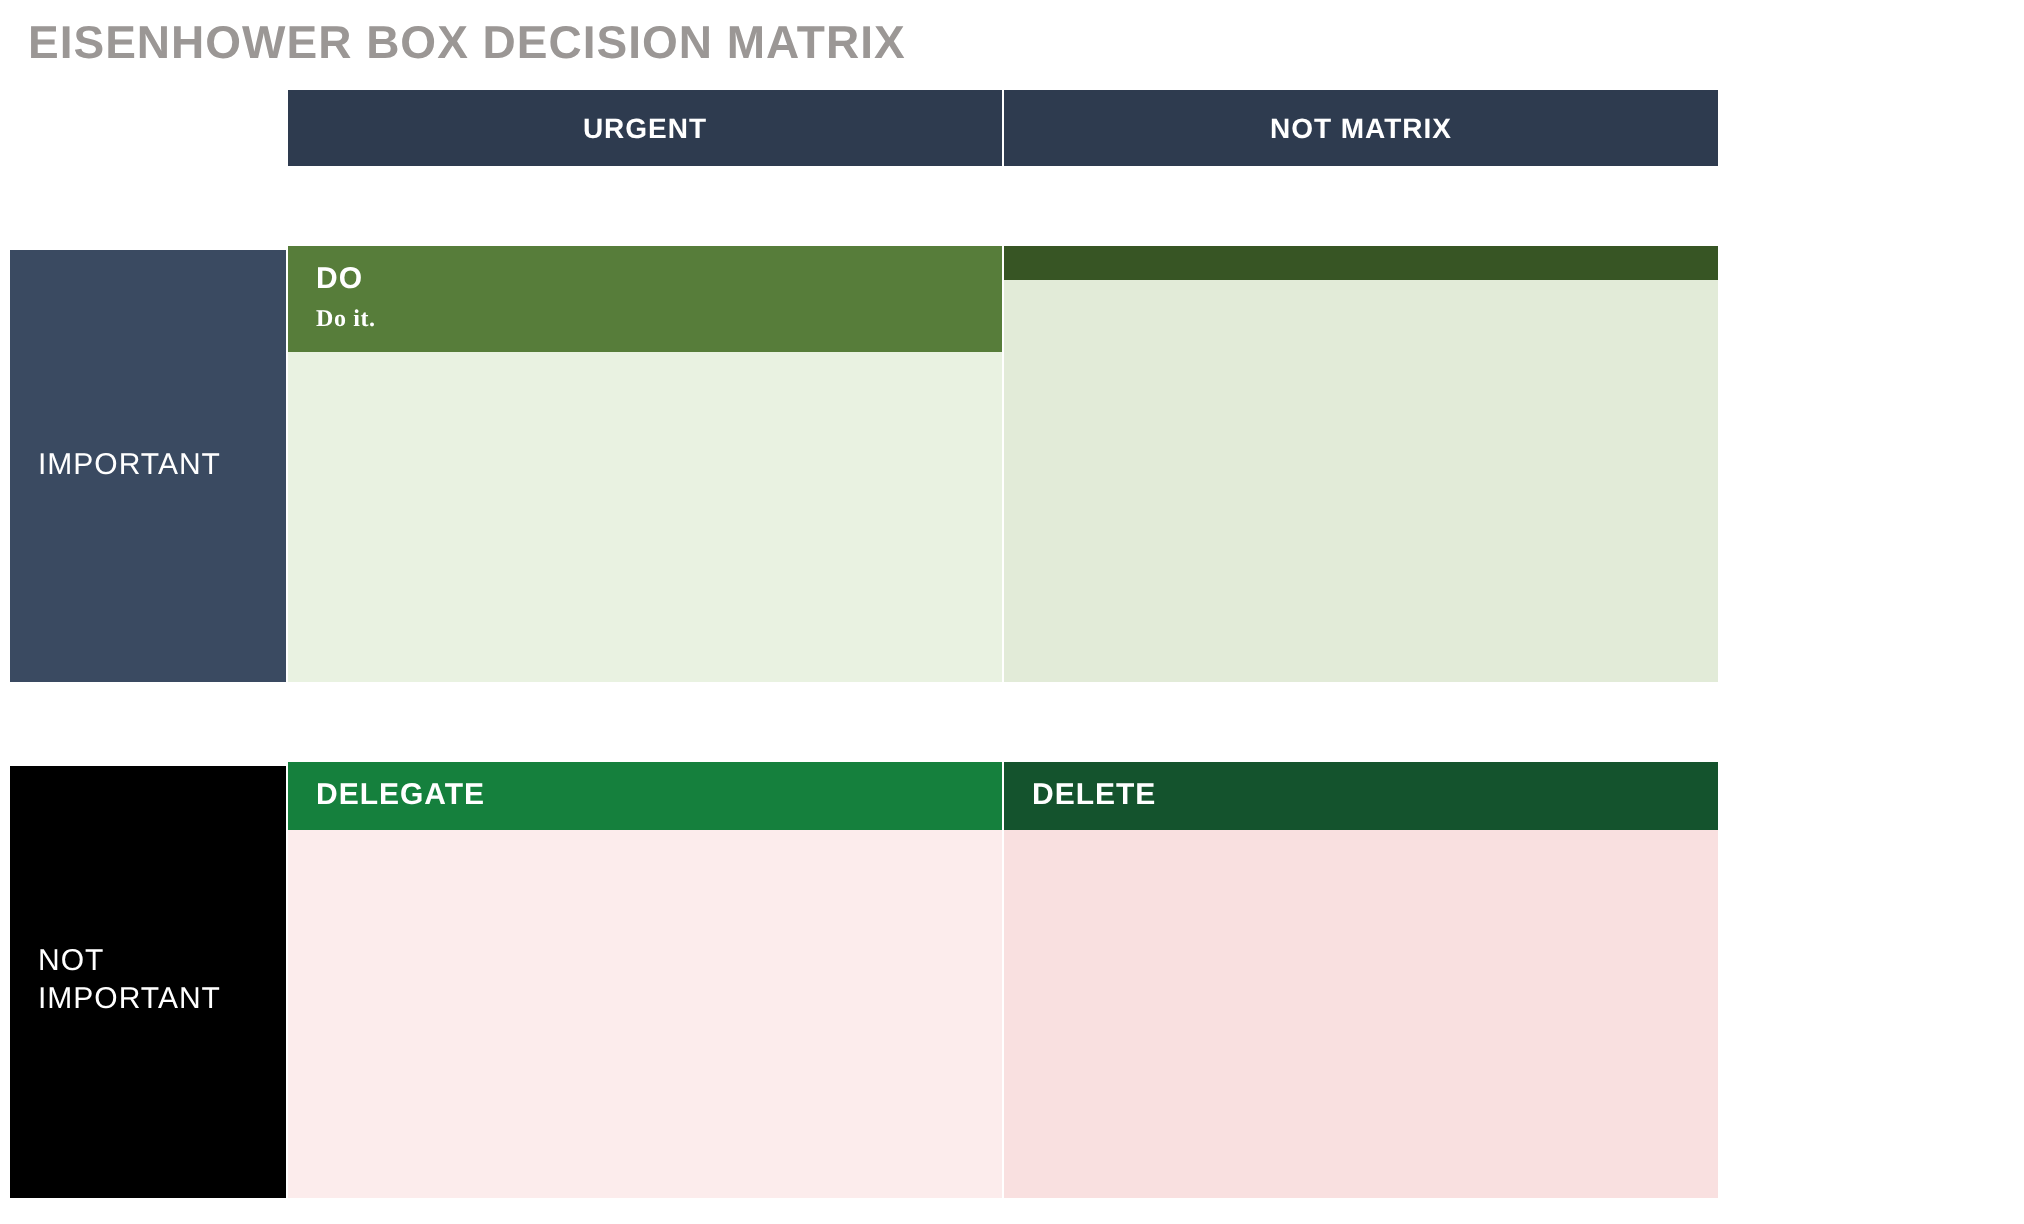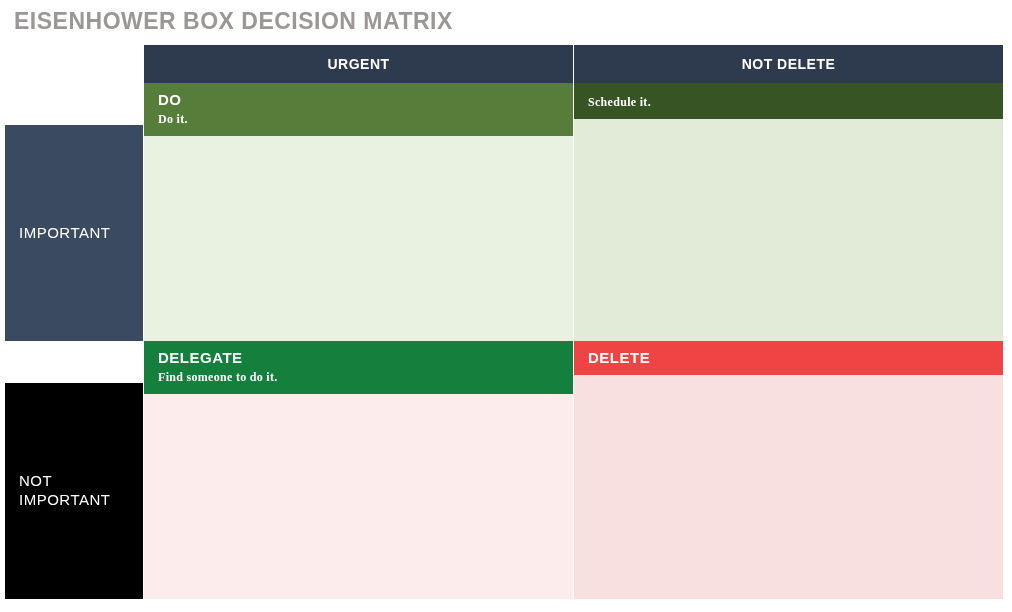--- a/index.html
+++ b/index.html
@@ -14,21 +14,21 @@
     font-size: 23px;
     font-weight: bold;
     letter-spacing: 0.5px;
     color: #9b9795;
     padding: 8px 0 10px 14px;
   }
   .matrix {
     display: grid;
     grid-template-columns: 138px 1fr 1fr;
     grid-template-rows: 38px 1fr 1fr;
-    width: 998px;
+    width: 854px;
     height: 554px;
     margin: 0 0 0 5px;
   }
   
   .corner {
     background: #ffffff;
   }
   .col-head {
     background: #2e3b4f;
     color: #ffffff;
@@ -51,20 +51,21 @@
     padding-left: 14px;
     line-height: 1.25;
     margin-top: 42px;
   }
   .row-head.important { background: #3a4a61; }
   .row-head.not-important { background: #000000; }
   .cell {
     display: flex;
     flex-direction: column;
     border-left: 1px solid #ffffff;
+    margin-top: 40px;
   }
   .cell-head {
     color: #ffffff;
     padding: 8px 14px 9px 14px;
   }
   .cell-head .title {
     font-size: 15px;
     font-weight: bold;
     letter-spacing: 0.5px;
   }
@@ -78,57 +79,55 @@
   .cell-body {
     flex: 1;
   }
   
   .do    .cell-head { background: #577d3a; }
   .do    .cell-body { background: #e9f2e1; }
   .decide .cell-head { background: #375524; }
   .decide .cell-body { background: #e2ebd8; }
   .delegate .cell-head { background: #15803d; }
   .delegate .cell-body { background: #fcecec; }
-  .delete .cell-head { background: #ef4444; }
+  .delete .cell-head { background: #14532d; }
   .delete .cell-body { background: #f9e0e0; }
 </style>
 </head>
 <body>
 
 <div class="page-title">EISENHOWER BOX DECISION MATRIX</div>
 
 <div class="matrix">
 
   <div class="corner"></div>
   <div class="col-head">URGENT</div>
-  <div class="col-head">NOT DELETE</div>
+  <div class="col-head">NOT MATRIX</div>
 
   <div class="row-head important">IMPORTANT</div>
 
   <div class="cell do">
     <div class="cell-head">
       <div class="title">DO</div>
       <div class="subtitle">Do it.</div>
     </div>
     <div class="cell-body"></div>
   </div>
 
   <div class="cell decide">
     <div class="cell-head">
-      <div class="subtitle">Schedule it.</div>
     </div>
     <div class="cell-body"></div>
   </div>
 
   <div class="row-head not-important">NOT<br>IMPORTANT</div>
 
   <div class="cell delegate">
     <div class="cell-head">
       <div class="title">DELEGATE</div>
-      <div class="subtitle">Find someone to do it.</div>
     </div>
     <div class="cell-body"></div>
   </div>
 
   <div class="cell delete">
     <div class="cell-head">
       <div class="title">DELETE</div>
     </div>
     <div class="cell-body"></div>
   </div>

